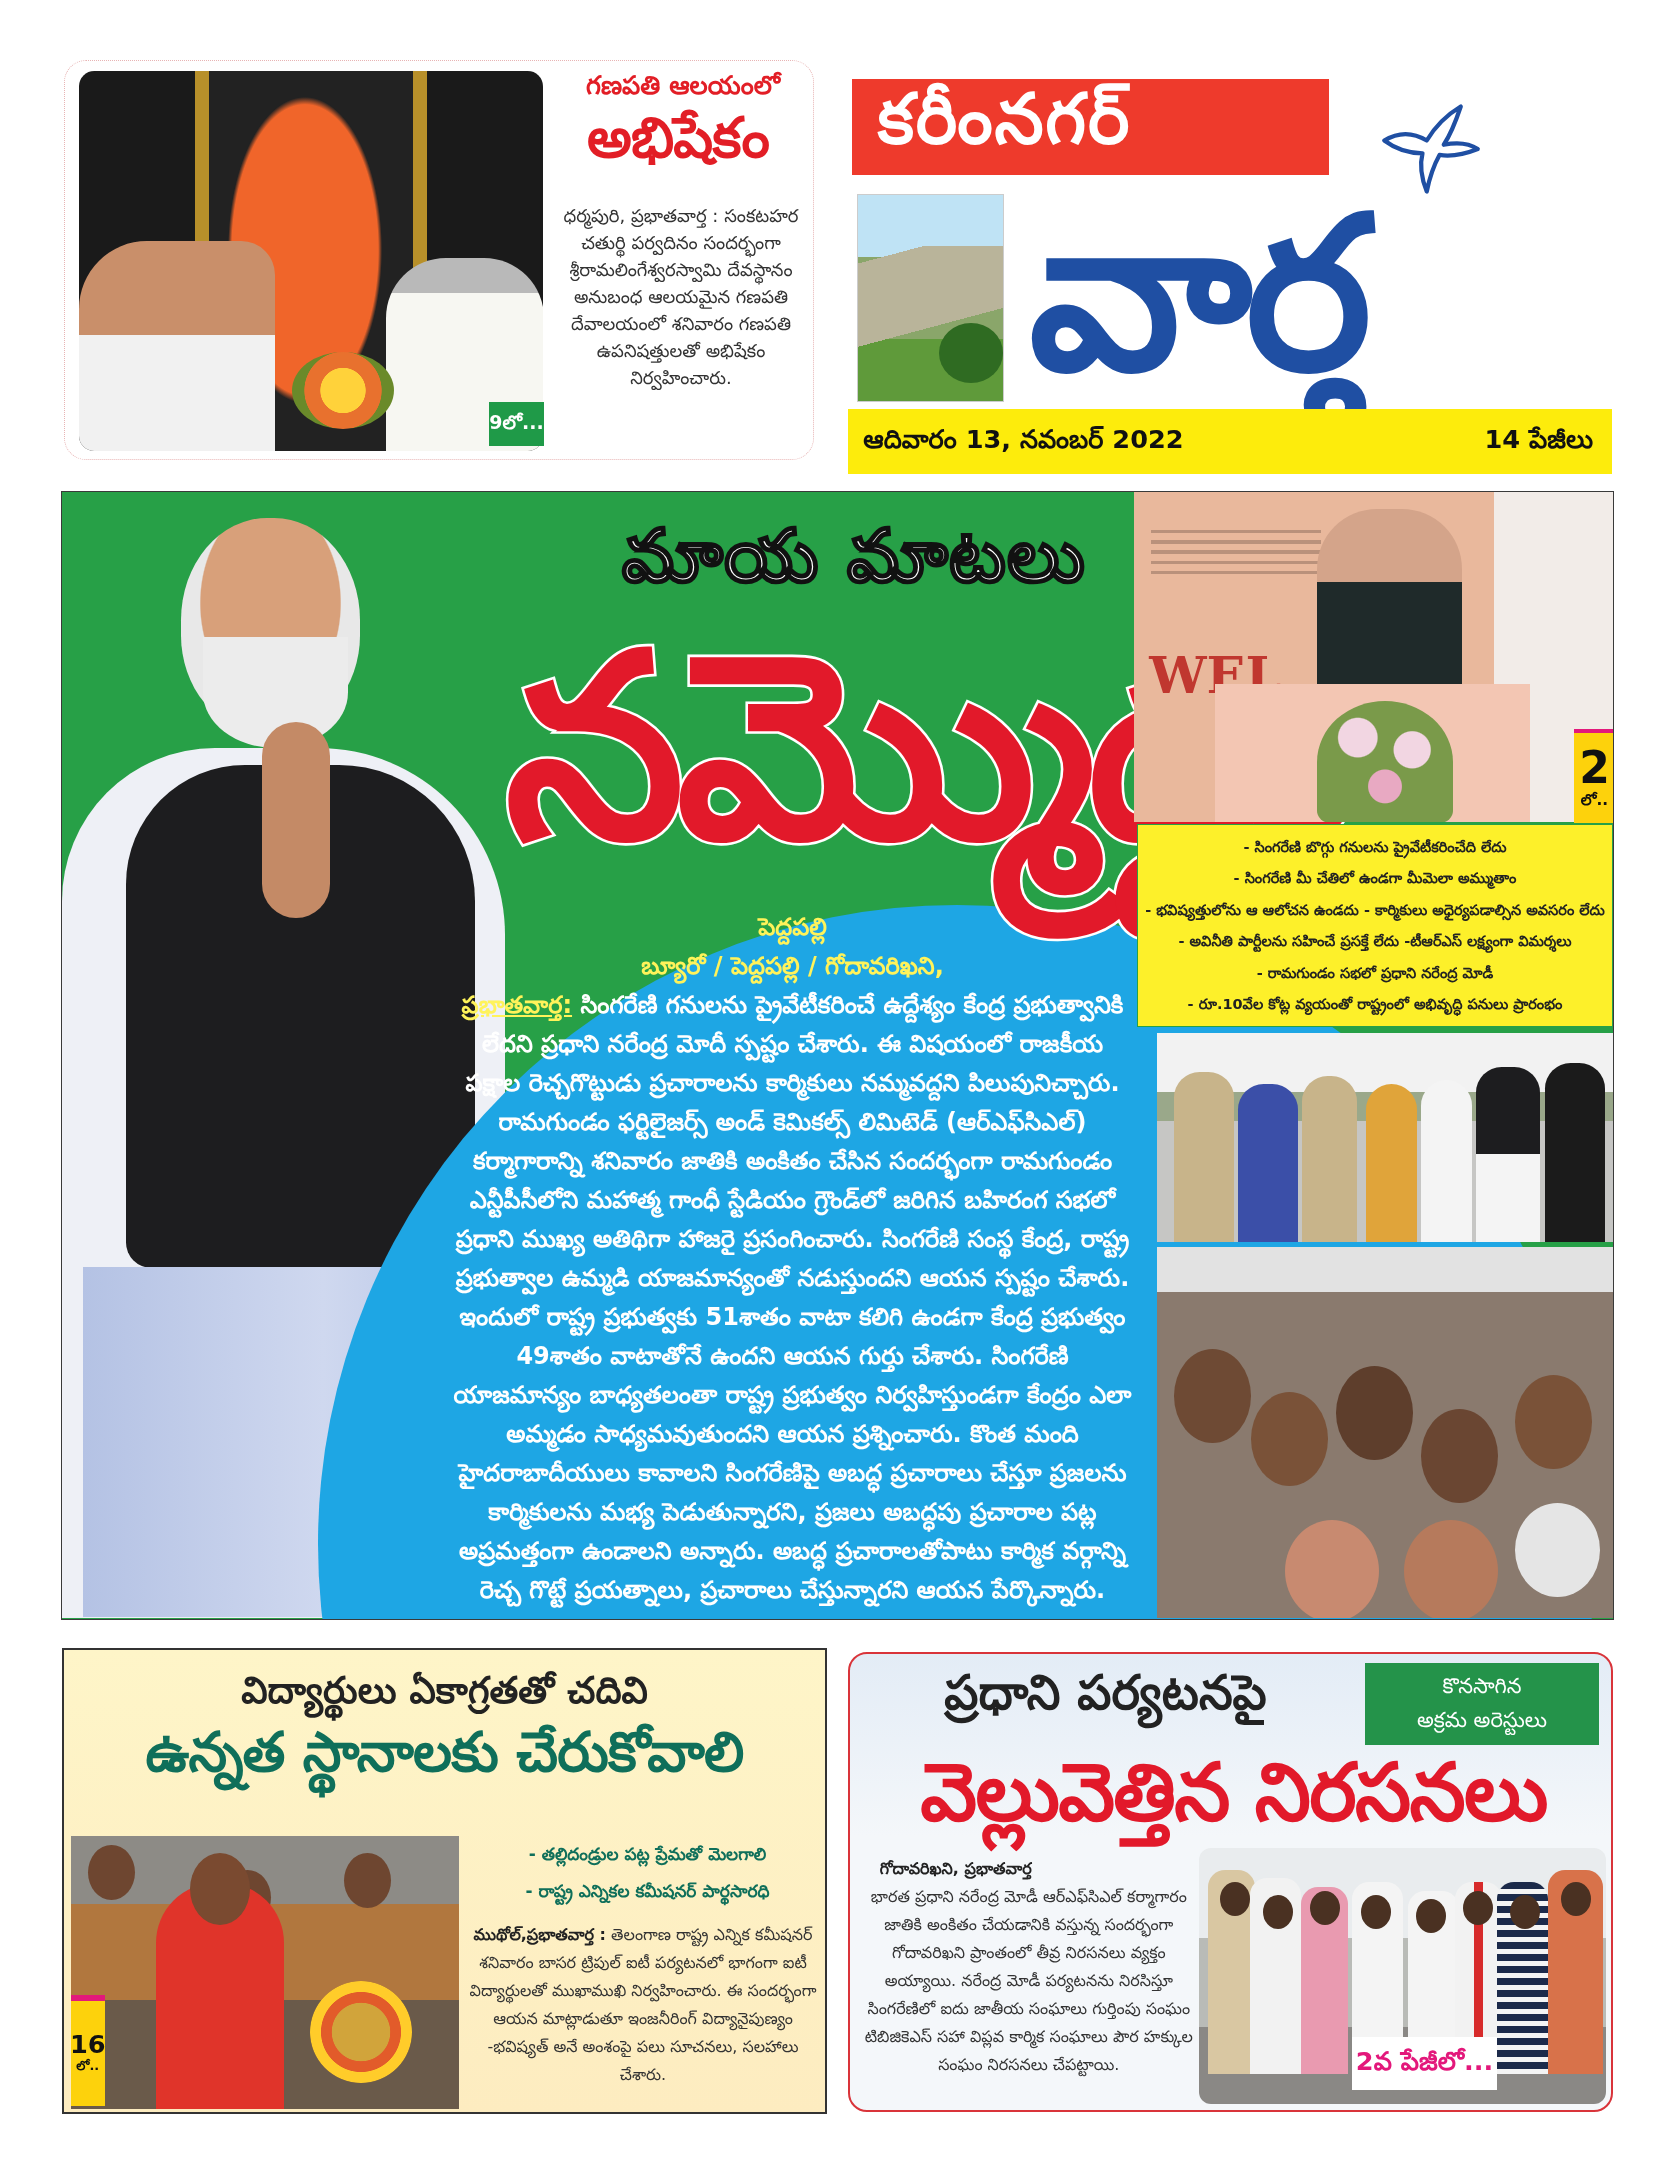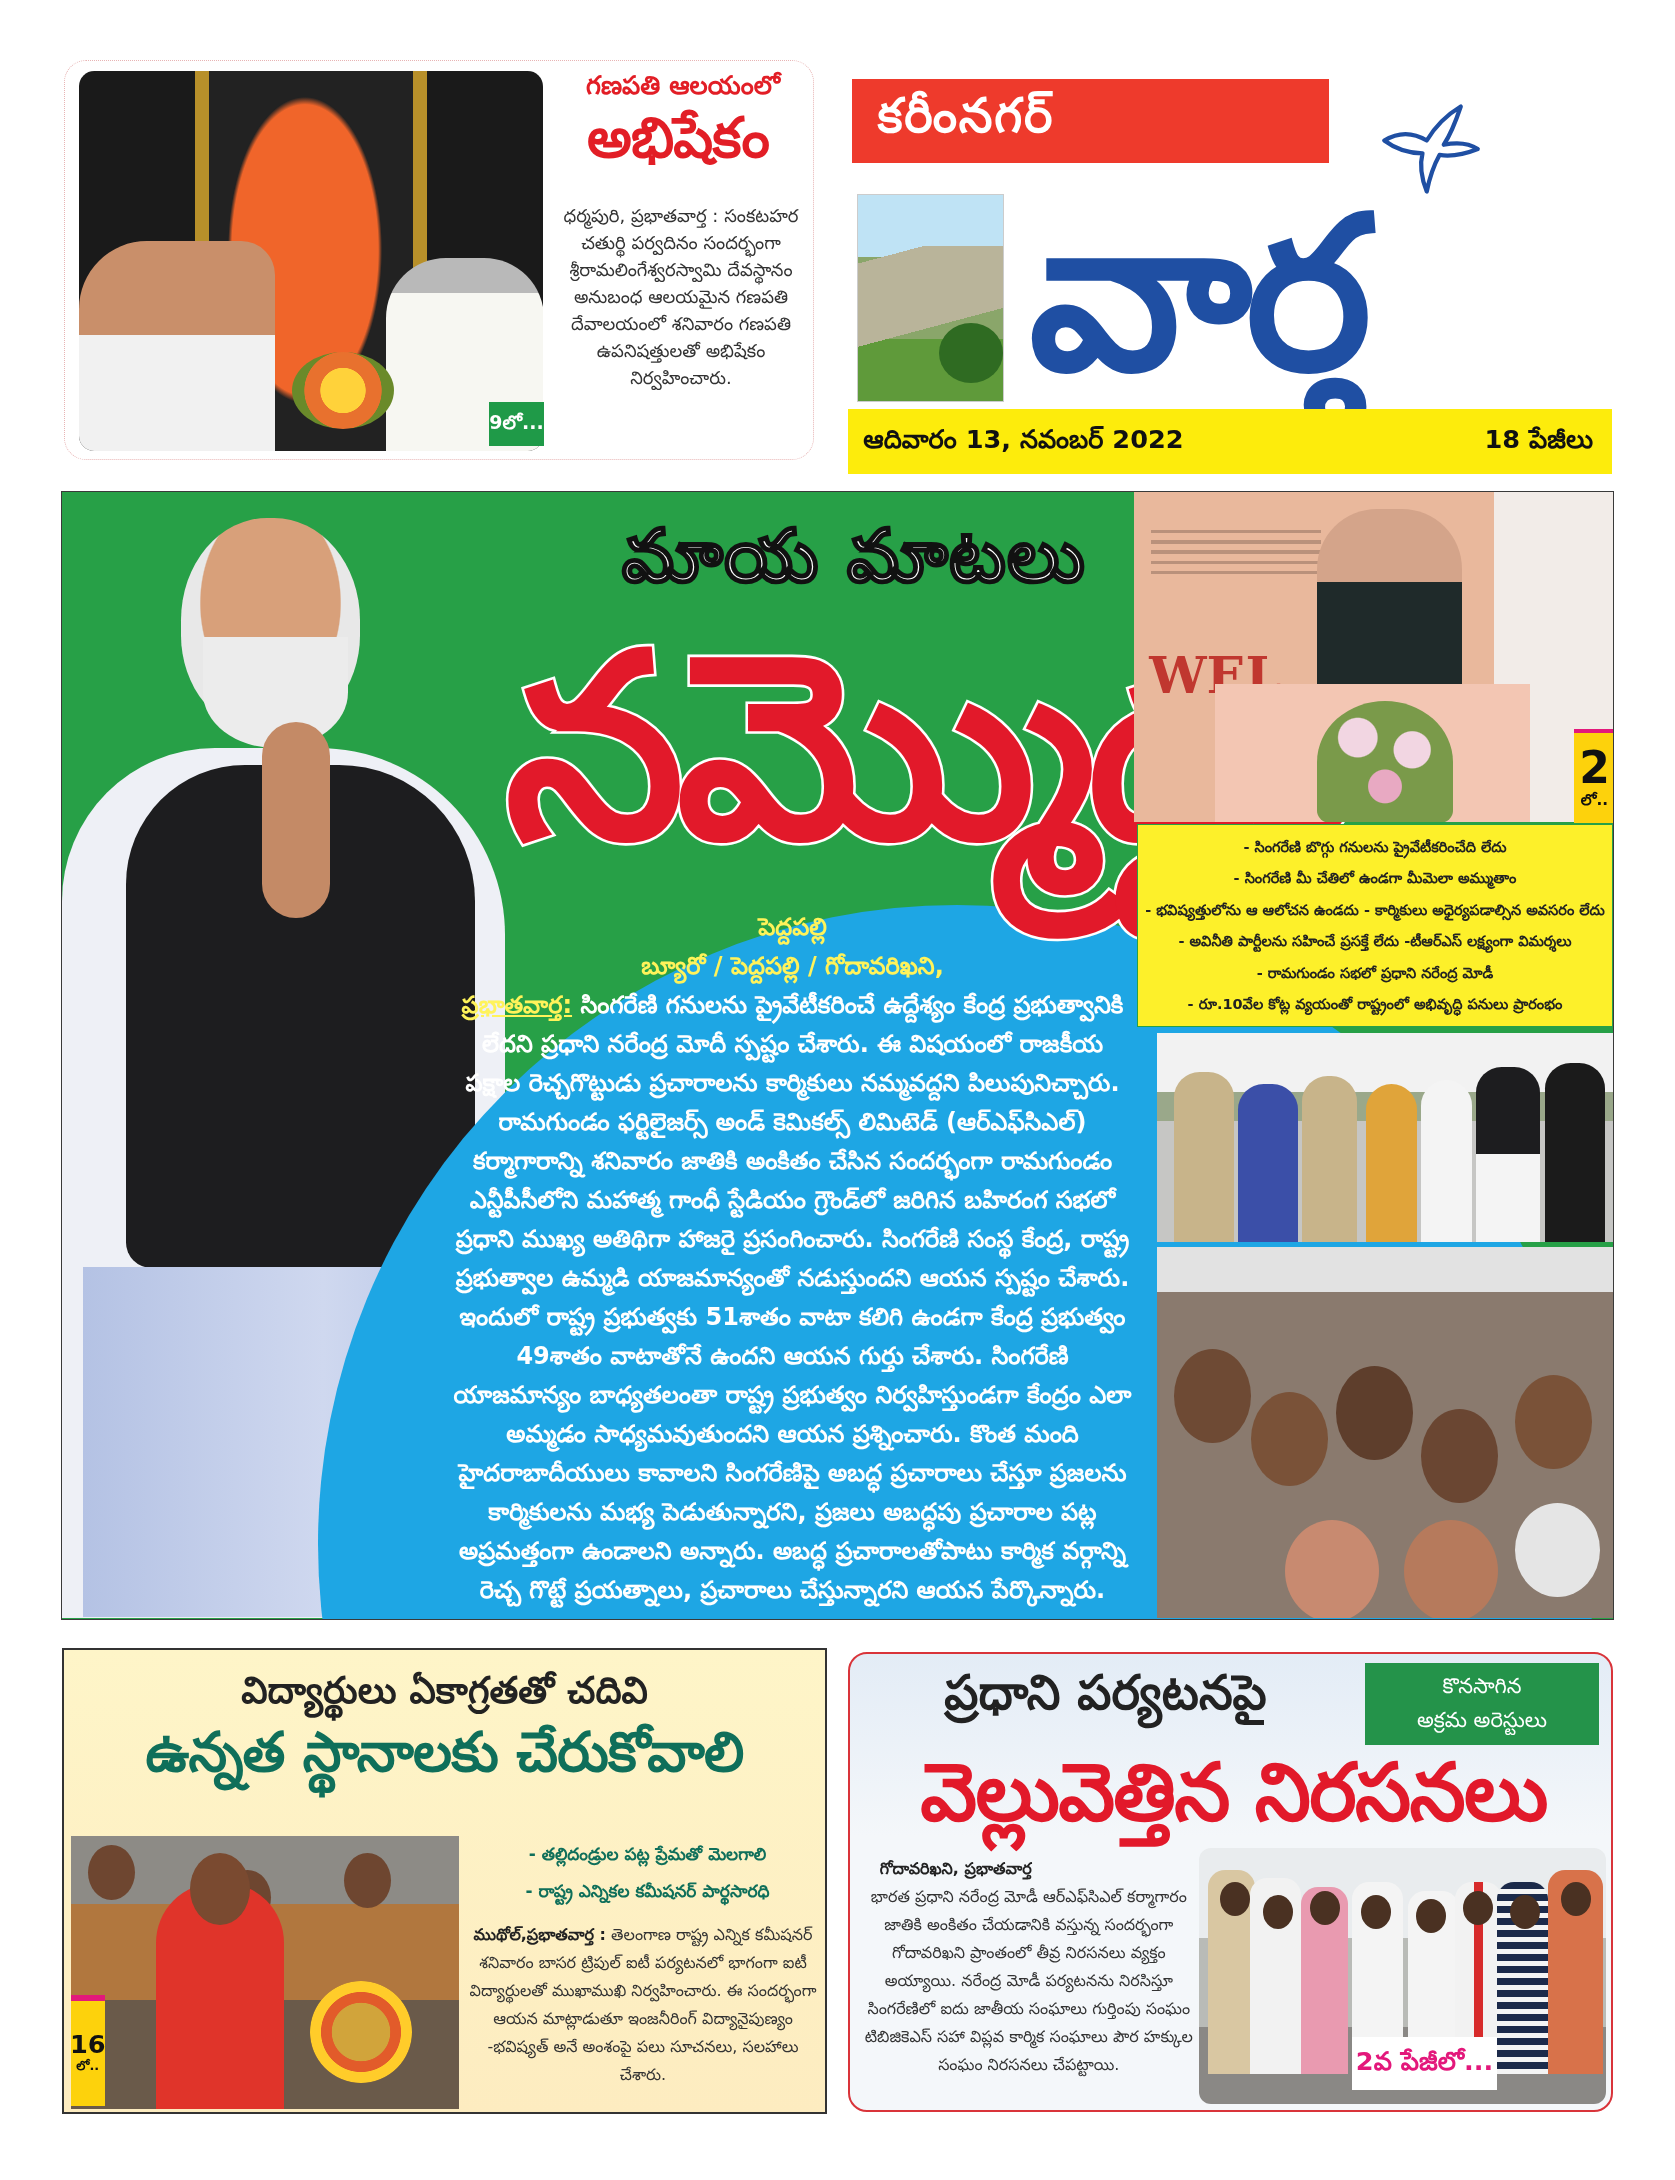--- a/index.html
+++ b/index.html
@@ -45,22 +45,22 @@
     left: 481px; top: 44px; width: 264px; text-align: center; color: #e21e26;
     font-size: 56px; font-weight: bold; letter-spacing: -0.9px;
   }
   .ganesh-body {
     left: 486px; top: 141px; width: 260px; text-align: center; color: #333;
     font-size: 18px; line-height: 27px;
   }
 
   
   .mast-red {
-    left: 852px; top: 79px; width: 477px; height: 84px; background: #ee3a2c;
-    color: #fff; font-size: 48px; font-weight: bold; display: flex; align-items: center; padding-left: 25.6px;
+    left: 852px; top: 79px; width: 477px; height: 96px; background: #ee3a2c;
+    color: #fff; font-size: 70px; font-weight: bold; display: flex; align-items: center; padding-left: 25.6px;
     letter-spacing: 1.7px;
   }
   .mast-bird {
     left: 1380px; top: 102px; width: 102px; height: 94px;
   }
   .mast-dam {
     left: 857px; top: 194px; width: 147px; height: 208px;
     background:
       linear-gradient(180deg, #bfe3f5 0 25%, transparent 25%),
       linear-gradient(165deg, transparent 0 28%, #b9b49a 28% 62%, transparent 62%),
@@ -279,21 +279,21 @@
 </div>
 <svg class="abs mast-bird" viewBox="0 0 120 110">
   <path d="M5 45 Q30 30 55 45 Q70 20 95 5 Q85 35 75 50 Q100 45 115 55 Q90 65 70 62 Q60 80 55 105 Q45 80 50 60 Q25 60 5 45 Z" fill="#fff" stroke="#1f4fa3" stroke-width="5" stroke-linejoin="round"></path>
 </svg>
 <div class="abs mast-dam">
   <div class="abs tree"></div>
 </div>
 <div class="abs mast-varta">వార్త</div>
 <div class="abs mast-date-bar">
   <span>ఆదివారం 13, నవంబర్ 2022</span>
-  <span>18 పేజీలు</span>
+  <span>14 పేజీలు</span>
 </div>
 
 <div class="abs lead">
   <div class="abs modi-photo">
     <div class="abs shirt"></div>
     <div class="abs vest"></div>
     <div class="abs dhoti"></div>
     <div class="abs head"></div>
     <div class="abs beard"></div>
     <div class="abs hands"></div>

